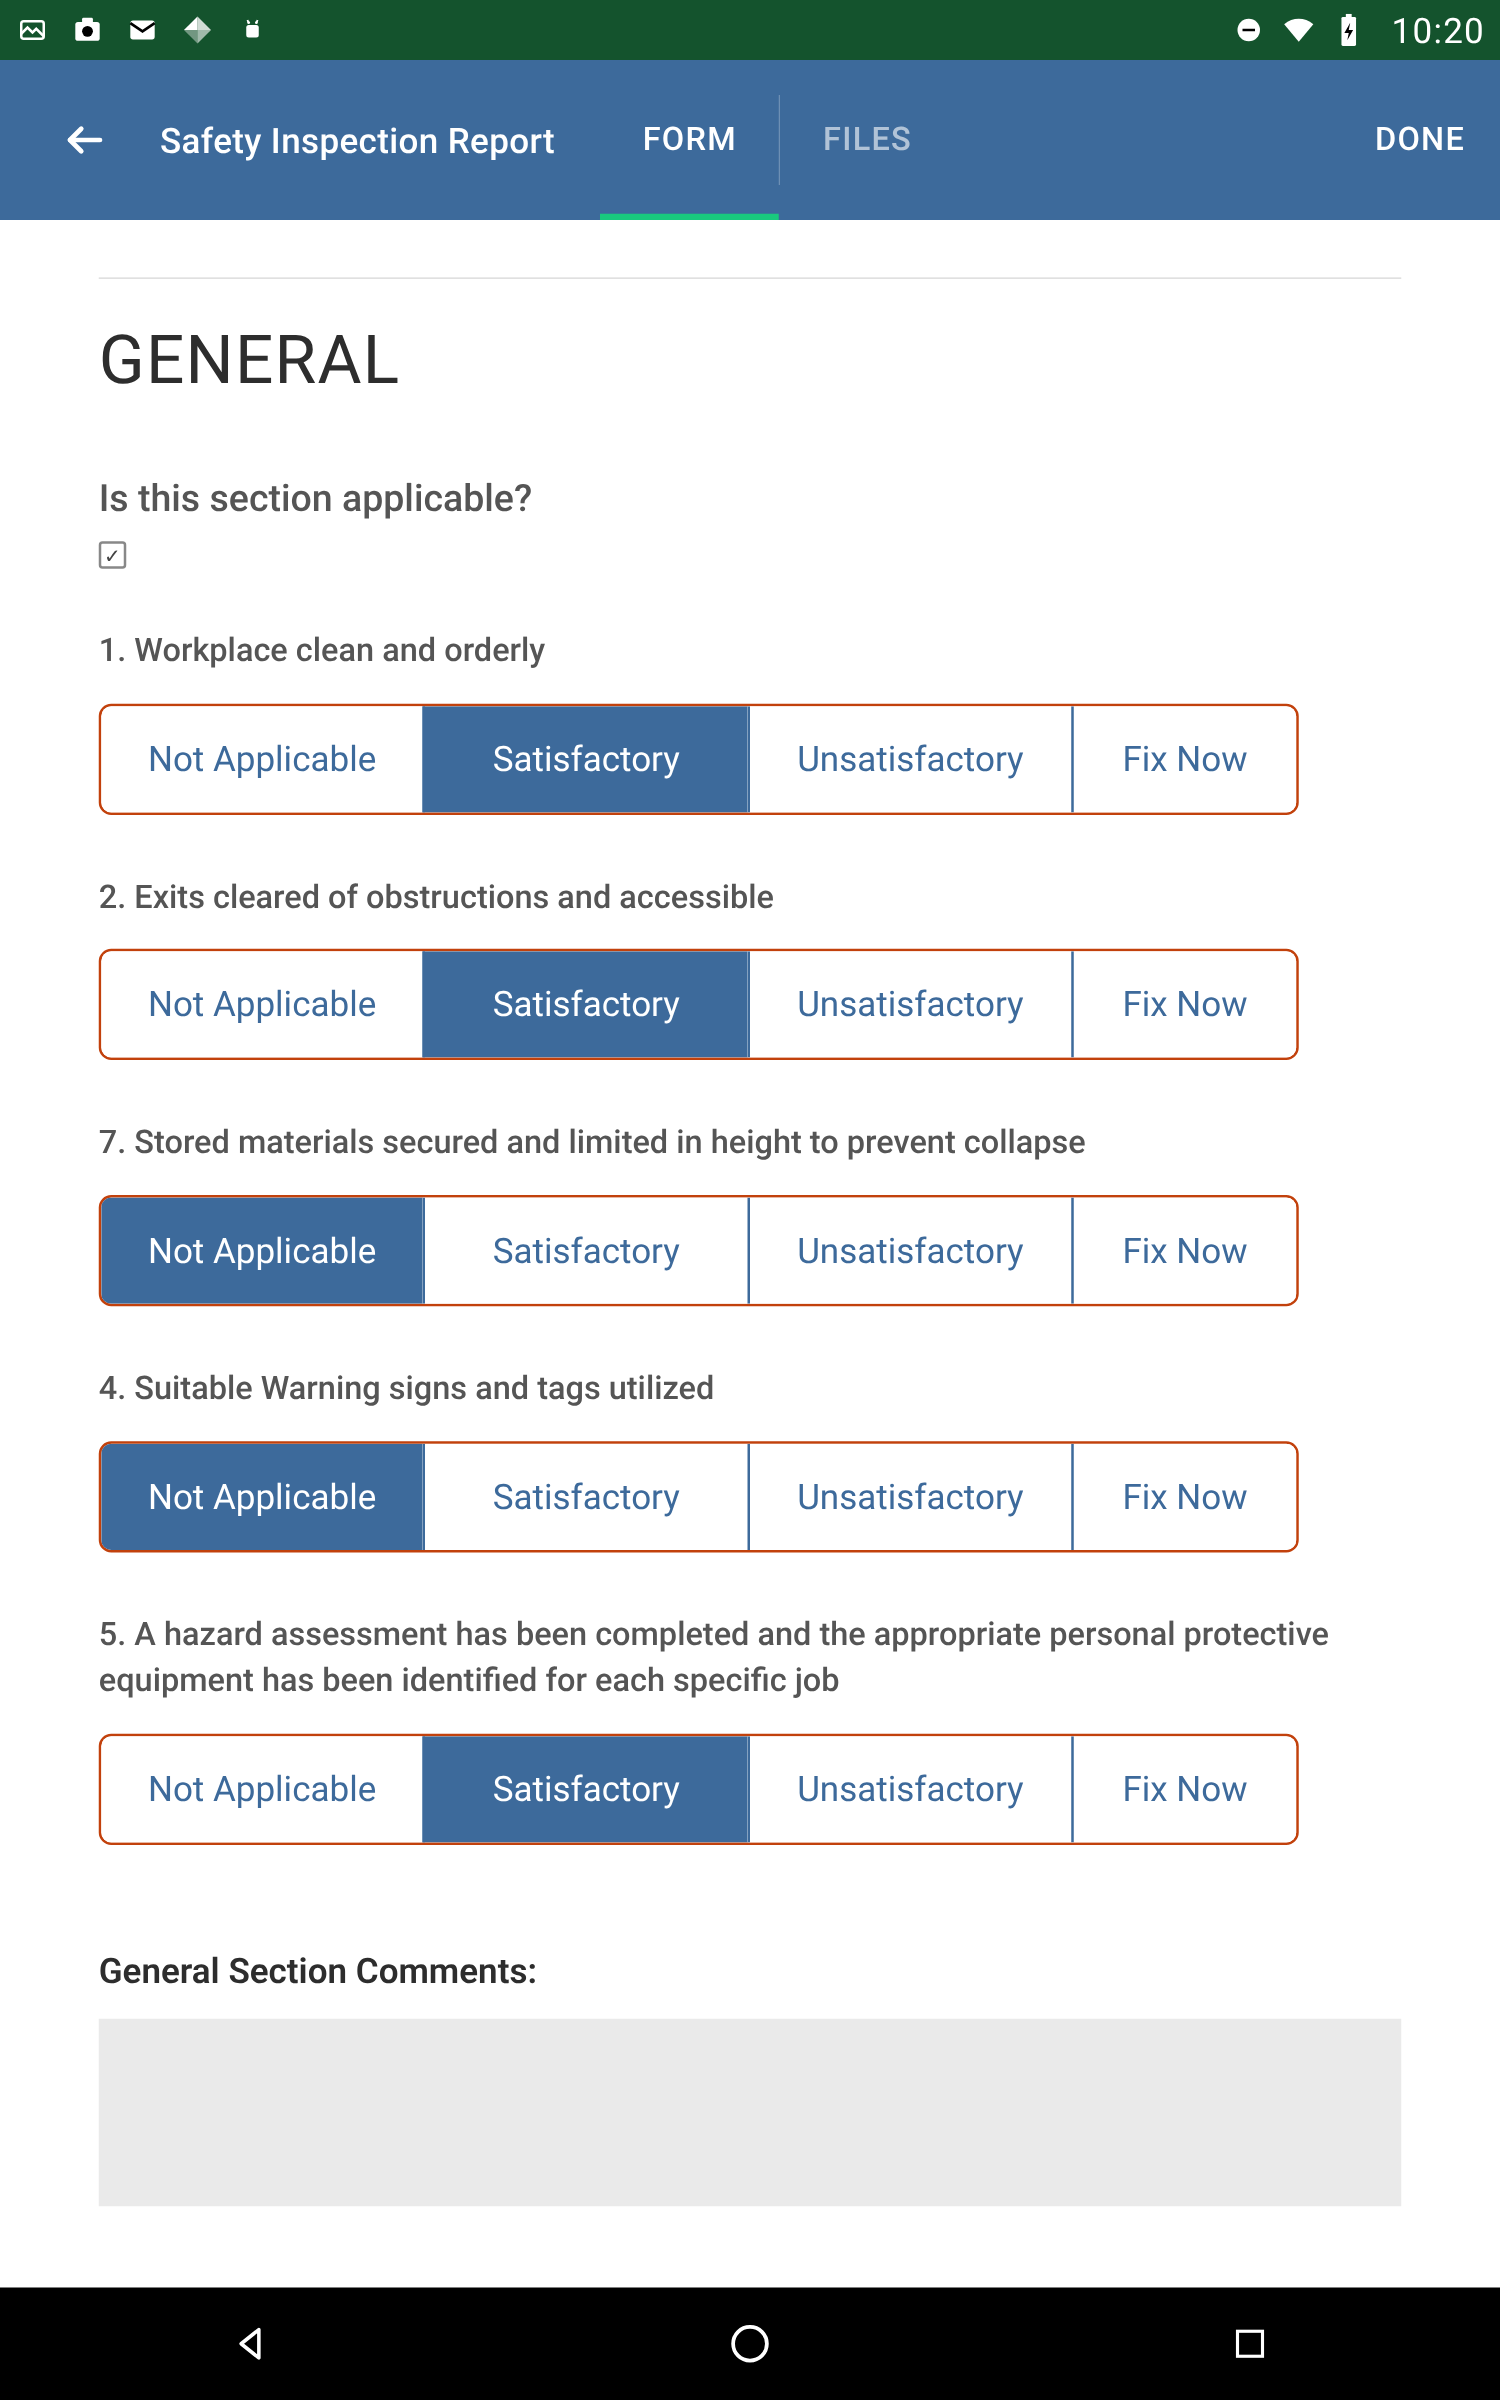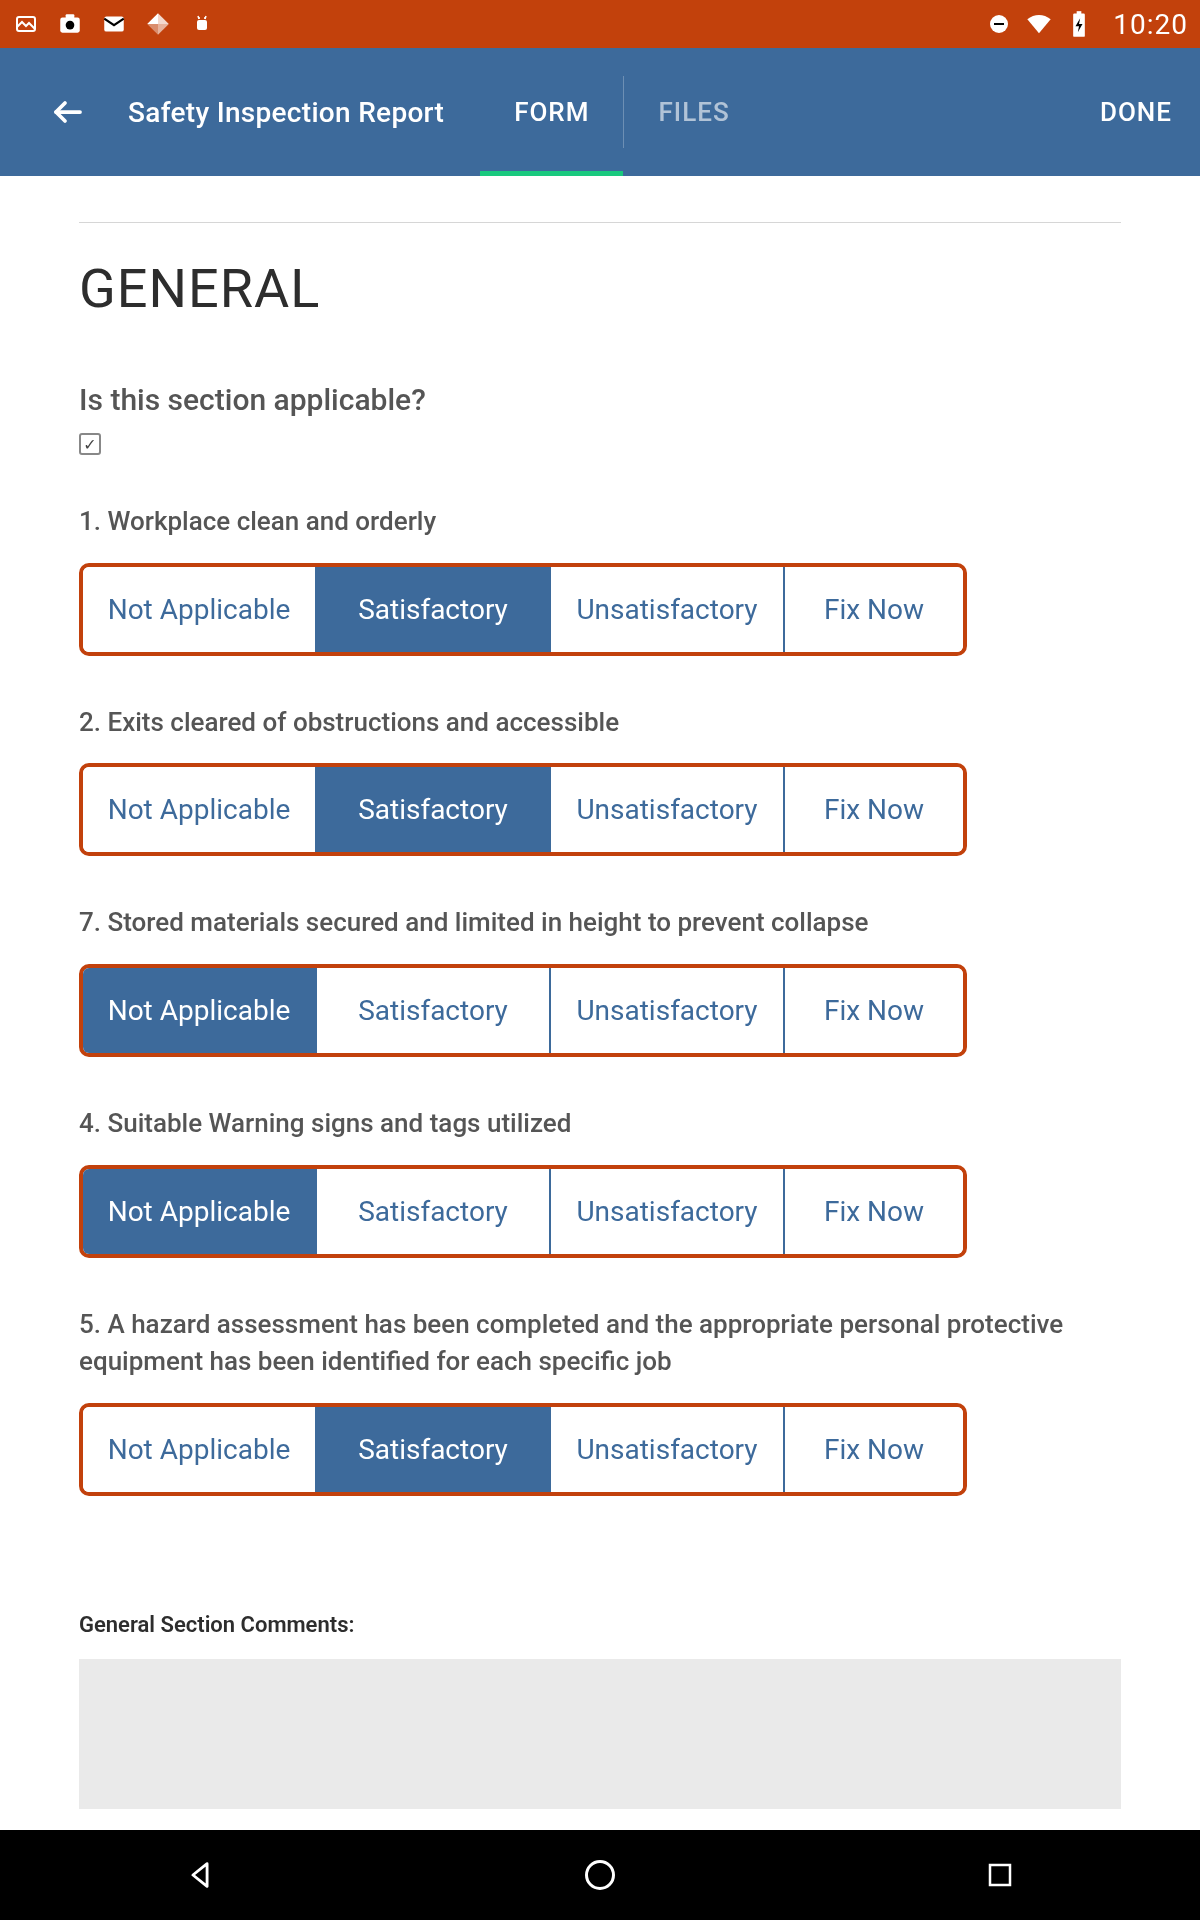--- a/index.html
+++ b/index.html
@@ -1,19 +1,19 @@
 <!DOCTYPE html>
 <html><head>
 <meta charset="utf-8">
 <style>
   * { box-sizing: border-box; margin: 0; padding: 0; }
   html, body { width: 1200px; height: 1920px; font-family: Roboto, "Helvetica Neue", Arial, sans-serif; background: #fff; overflow: hidden; }
 
   
-  .status-bar { background: #c2410c; color: #fff; height: 48px; display: flex; align-items: center; padding: 0 12px; font-size: 26px; }
+  .status-bar { background: #14532d; color: #fff; height: 48px; display: flex; align-items: center; padding: 0 12px; font-size: 26px; }
   .status-left { display: flex; gap: 16px; align-items: center; }
   .status-right { margin-left: auto; display: flex; gap: 12px; align-items: center; }
   .status-icon { width: 28px; height: 28px; display: inline-flex; align-items: center; justify-content: center; }
   .status-time { font-size: 28px; margin-left: 8px; letter-spacing: 1px; }
 
   
   .app-bar { background: #3d6a9b; color: #fff; height: 128px; display: flex; align-items: center; padding: 0 28px 0 44px; position: relative; }
   .back-btn { width: 48px; height: 48px; margin-right: 36px; display: flex; align-items: center; justify-content: center; }
   .app-title { font-size: 28px; font-weight: 500; letter-spacing: 0.3px; }
   .tabs { display: flex; margin-left: 36px; height: 100%; }
@@ -26,27 +26,27 @@
   
   .content { padding: 0 79px; }
   .divider { height:1px; background:#d6d6d6; margin-top: 46px; }
   .section-title { font-size: 54px; font-weight: 400; color:#2d2d2d; margin-top: 34px; letter-spacing: 1px; }
 
   .applicable-label { margin-top: 62px; font-size: 30px; color:#555; font-weight:500; }
   .checkbox { margin-top: 16px; width:22px; height:22px; border:2px solid #888; border-radius:3px; display:flex; align-items:center; justify-content:center; font-size:16px; color:#444; }
 
   .q-block { margin-top: 48px; }
   .q-label { font-size: 26px; color:#555; font-weight:500; line-height: 1.45; }
-  .btn-group { display:flex; width: 888px; margin-top: 22px; border:4px solid #c2410c; border-radius: 10px; overflow:hidden; }
+  .btn-group { display:flex; width: 960px; margin-top: 22px; border:2px solid #c2410c; border-radius: 10px; overflow:hidden; }
   .btn-opt { flex:1 1 0; min-width:0; text-align:center; padding: 26px 8px; font-size:28px; color:#3d6a9b; background:#fff; border-left:2px solid #3d6a9b; }
   .btn-opt:first-child { border-left:none; }
   .btn-opt.selected { background:#3d6a9b; color:#fff; }
   .btn-opt.narrow { flex: 0 0 180px; text-align: center; }
 
-  .comments-label { margin-top: 116px; font-size:22px; font-weight:600; color:#2d2d2d; }
+  .comments-label { margin-top: 84px; font-size:28px; font-weight:600; color:#2d2d2d; }
   .comments-box { margin-top: 22px; background:#eaeaea; width:100%; height: 150px; }
 
   
   .nav-bar { position:absolute; bottom:0; left:0; right:0; height:90px; background:#000; display:flex; align-items:center; justify-content:space-around; }
   .nav-btn { width:44px; height:44px; display:flex; align-items:center; justify-content:center; }
 </style>
 </head>
 <body>
 
 <div class="status-bar">

